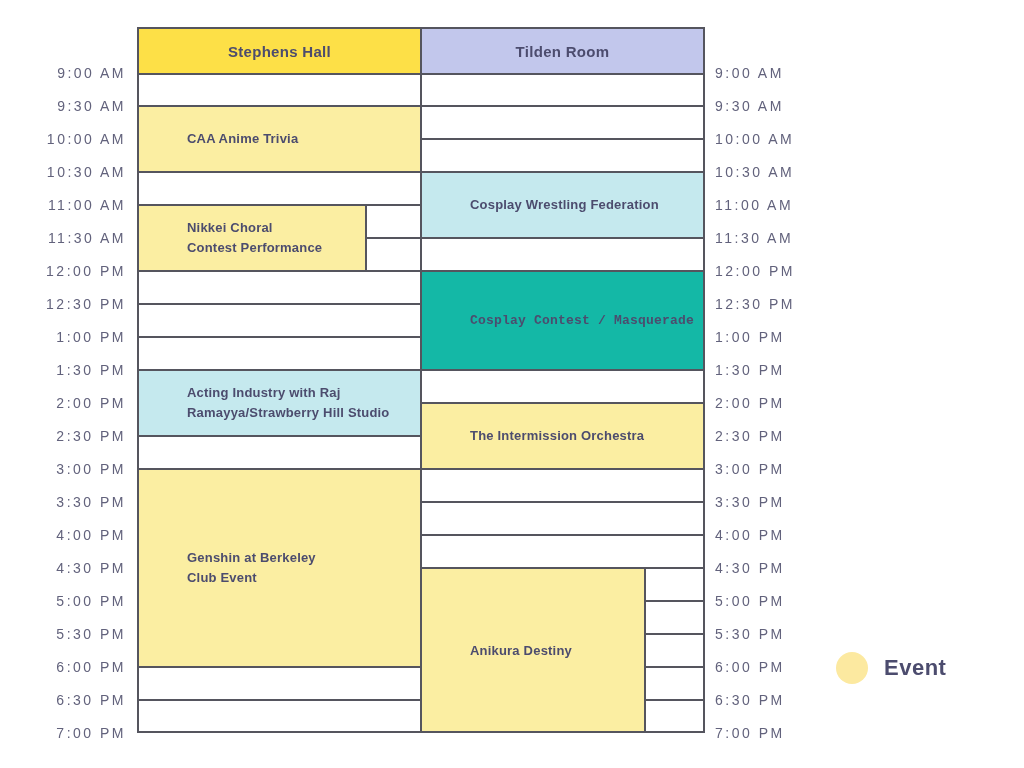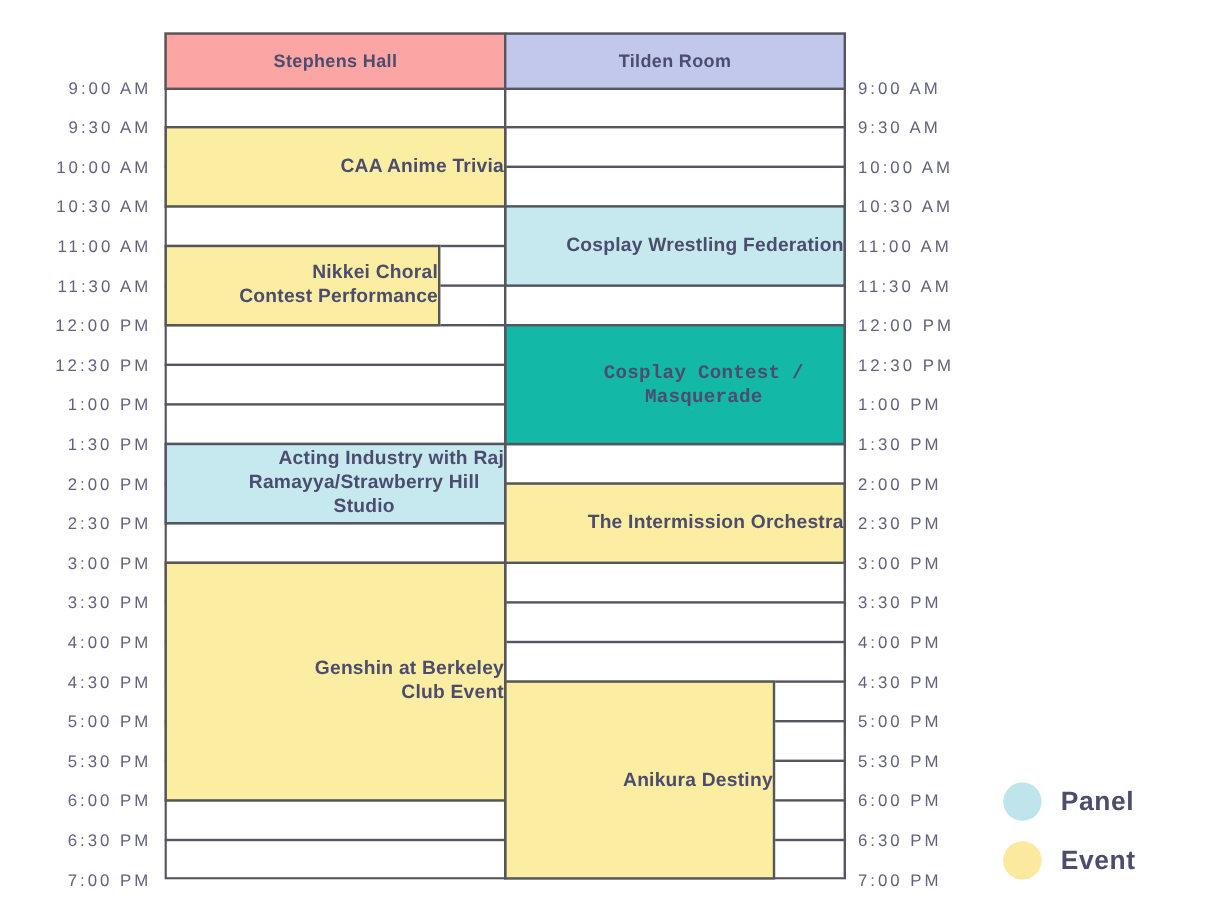--- a/index.html
+++ b/index.html
@@ -11,22 +11,22 @@
   
   #grid{
     position:absolute;left:137px;top:73px;width:568px;height:660px;
     background:#ffffff;overflow:hidden;
   }
   .gridline{position:absolute;height:2px;z-index:1;}
   .divider{position:absolute;top:0;bottom:0;width:2px;z-index:3;}
   .frame{position:absolute;inset:0;border:2px solid;z-index:5;pointer-events:none;}
   .event-block{
     position:absolute;z-index:2;box-sizing:border-box;border:2px solid;
-    display:flex;flex-direction:column;align-items:flex-end;justify-content:center;
-    text-align:center;font-weight:bold;font-size:16px;line-height:20px;
+    display:flex;flex-direction:column;align-items:flex-start;justify-content:center;
+    text-align:center;font-weight:bold;font-size:13px;line-height:20px;
     letter-spacing:0.2px;
     padding-left:48px;
   }
   
   .header-cell{
     position:absolute;top:27px;height:48px;box-sizing:border-box;border:2px solid;
     display:flex;align-items:center;justify-content:center;
     font-weight:bold;font-size:15px;letter-spacing:0.3px;z-index:6;
   }
   
@@ -39,21 +39,21 @@
   
   #legend{position:absolute;left:836px;top:652px;display:flex;flex-direction:column;gap:17px;}
   .legend-item{display:flex;align-items:center;gap:16px;height:32px;}
   .legend-swatch{width:32px;height:32px;border-radius:50%;}
   .legend-label{font-size:22px;font-weight:bold;letter-spacing:0.5px;}
 </style>
 </head>
 <body>
 
 <div id="headers">
-    <div class="header-cell" style="left: 137px; width: 285px; background: #fca5a5; border-color: rgb(85, 85, 94); color: rgb(76, 76, 110);">
+    <div class="header-cell" style="left: 137px; width: 285px; background: #fde047; border-color: rgb(85, 85, 94); color: rgb(76, 76, 110);">
       <div>Stephens Hall</div>
     </div>
     <div class="header-cell" style="left: 420px; width: 285px; background: rgb(194, 199, 236); border-color: rgb(85, 85, 94); color: rgb(76, 76, 110);">
       <div>Tilden Room</div>
     </div>
   </div>
 <div id="time-left">
     <div class="time-label time-left" style="top: 73px; color: rgb(98, 98, 124);">9:00 AM</div>
     <div class="time-label time-left" style="top: 106px; color: rgb(98, 98, 124);">9:30 AM</div>
     <div class="time-label time-left" style="top: 139px; color: rgb(98, 98, 124);">10:00 AM</div>
@@ -163,20 +163,16 @@
     <div class="time-label time-right" style="top: 535px; color: rgb(98, 98, 124);">4:00 PM</div>
     <div class="time-label time-right" style="top: 568px; color: rgb(98, 98, 124);">4:30 PM</div>
     <div class="time-label time-right" style="top: 601px; color: rgb(98, 98, 124);">5:00 PM</div>
     <div class="time-label time-right" style="top: 634px; color: rgb(98, 98, 124);">5:30 PM</div>
     <div class="time-label time-right" style="top: 667px; color: rgb(98, 98, 124);">6:00 PM</div>
     <div class="time-label time-right" style="top: 700px; color: rgb(98, 98, 124);">6:30 PM</div>
     <div class="time-label time-right" style="top: 733px; color: rgb(98, 98, 124);">7:00 PM</div>
   </div>
 <div id="legend">
     <div class="legend-item">
-      <div class="legend-swatch" style="background: rgb(191, 228, 236);"></div>
-      <div class="legend-label" style="color: rgb(76, 76, 110);">Panel</div>
-    </div>
-    <div class="legend-item">
       <div class="legend-swatch" style="background: rgb(252, 233, 160);"></div>
       <div class="legend-label" style="color: rgb(76, 76, 110);">Event</div>
     </div>
   </div>
 
 </body></html>

